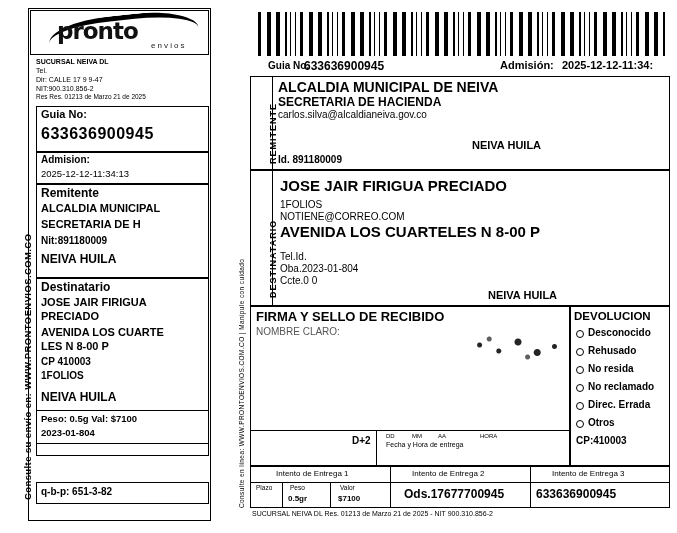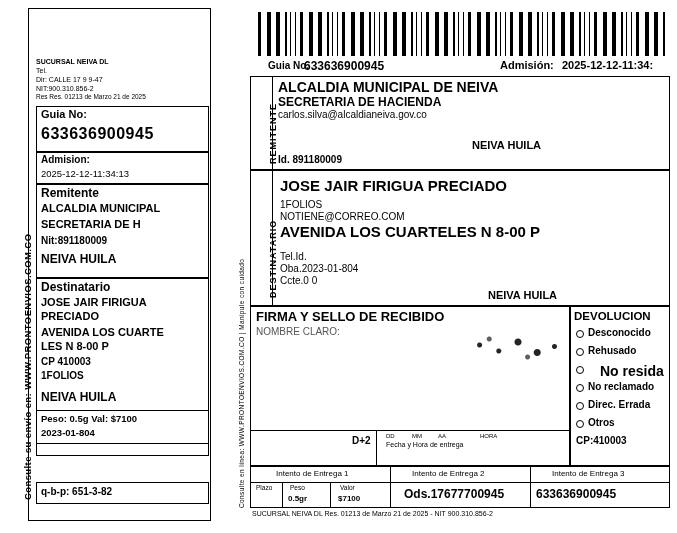--- a/index.html
+++ b/index.html
@@ -72,20 +72,25 @@
   .dline{position:absolute;background:#000;height:1.2px;}
   .vline{position:absolute;background:#000;width:1.2px;}
 </style>
 </head>
 <body>
 
 <div class="sheet">
 
   <div class="bx" id="left-label"></div>
 
+  <div class="llogo">
+    <div class="swoosh"></div>
+    <div class="word">pronto</div>
+    <div class="sub">envíos</div>
+  </div>
 
   <div class="tx b" style="left:36px;top:58px;font-size:7px;">SUCURSAL NEIVA DL</div>
   <div class="tx" style="left:36px;top:67px;font-size:7px;">Tel.</div>
   <div class="tx" style="left:36px;top:76px;font-size:7px;">Dir: CALLE 17 9 9-47</div>
   <div class="tx" style="left:36px;top:85px;font-size:7px;">NIT:900.310.856-2</div>
   <div class="tx" style="left:36px;top:94px;font-size:6.5px;">Res Res. 01213 de Marzo 21 de 2025</div>
 
   <div class="bx" style="left:36px;top:106px;width:173px;height:46px;"></div>
   <div class="tx b" style="left:41px;top:109px;font-size:11px;">Guia No:</div>
   <div class="tx b" style="left:41px;top:126px;font-size:16px;letter-spacing:.5px;">633636900945</div>
@@ -226,21 +231,21 @@
   <div class="bx" id="devol-box"></div>
   <div class="tx b" style="left:574px;top:310px;font-size:11.5px;">DEVOLUCION</div>
 
   <div class="radio" style="left:576px;top:330px;"></div>
   <div class="tx b" style="left:588px;top:328px;font-size:10px;">Desconocido</div>
 
   <div class="radio" style="left:576px;top:348px;"></div>
   <div class="tx b" style="left:588px;top:346px;font-size:10px;">Rehusado</div>
 
   <div class="radio" style="left:576px;top:366px;"></div>
-  <div class="tx b" style="left:600px;top:364px;font-size:14px;">No resida</div>
+  <div class="tx b" style="left:588px;top:364px;font-size:10px;">No resida</div>
 
   <div class="radio" style="left:576px;top:384px;"></div>
   <div class="tx b" style="left:588px;top:382px;font-size:10px;">No reclamado</div>
 
   <div class="radio" style="left:576px;top:402px;"></div>
   <div class="tx b" style="left:588px;top:400px;font-size:10px;">Direc. Errada</div>
 
   <div class="radio" style="left:576px;top:420px;"></div>
   <div class="tx b" style="left:588px;top:418px;font-size:10px;">Otros</div>
 

